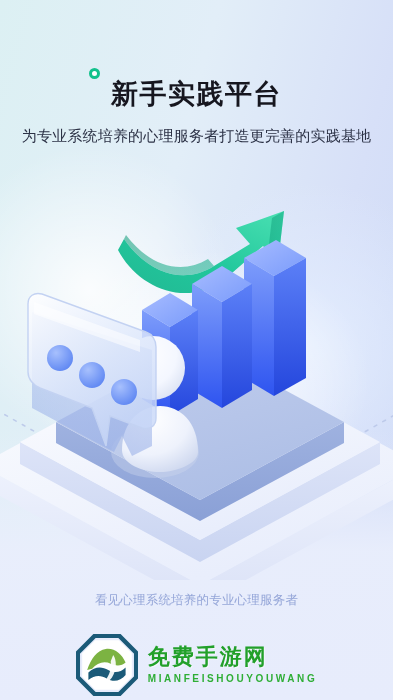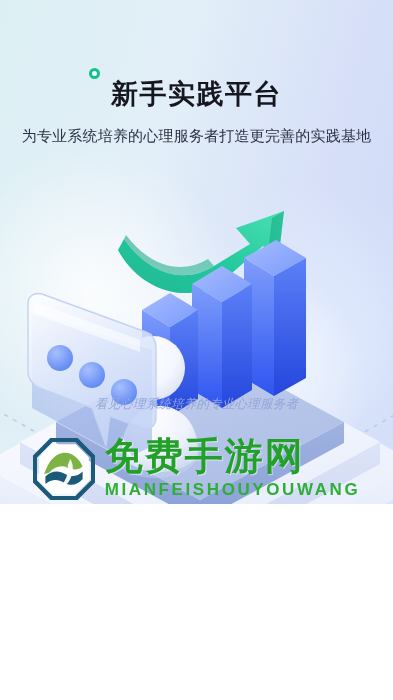--- a/index.html
+++ b/index.html
@@ -6,21 +6,21 @@
     margin: 0;
     padding: 0;
     background: #ffffff;
   }
   body {
     font-family: "Liberation Sans", "DejaVu Sans", sans-serif;
   }
   .screen {
     position: relative;
     width: 393px;
-    height: 504px;
+    height: 700px;
     overflow: hidden;
     background: linear-gradient(105deg, #dcf0f3 0%, #e2eef8 38%, #d7e0f8 70%, #ccd8f6 100%);
   }
   
   .wash-a {
     position: absolute;
     left: -60px; top: 140px;
     width: 300px; height: 300px;
     background: radial-gradient(circle at 50% 50%, rgba(255,255,255,0.85), rgba(255,255,255,0) 68%);
     pointer-events: none;
@@ -96,46 +96,45 @@
     bottom: 88px;
     text-align: center;
     z-index: 7;
   }
   .caption-line {
     font-size: 12.5px;
     color: #95a6d8;
     line-height: 1.75;
     letter-spacing: 0.2px;
     white-space: nowrap;
-    font-style: italic;
   }
 
   
   .watermark {
     position: absolute;
     left: 0; right: 0;
     bottom: 4px;
     display: flex;
     align-items: center;
     justify-content: center;
     gap: 10px;
     z-index: 9;
   }
   .wm-badge { width: 62px; height: 62px; flex: none; }
   .wm-text { display: flex; flex-direction: column; align-items: flex-start; }
   .wm-cn {
-    font-size: 38px;
+    font-size: 22px;
     font-weight: bold;
     color: #22a02a;
     line-height: 1;
     letter-spacing: 2px;
     text-shadow: 1px 1px 0 rgba(255,255,255,0.55);
   }
   .wm-en {
-    font-size: 17px;
+    font-size: 10px;
     font-weight: bold;
     color: #2fae36;
     letter-spacing: 2.6px;
     margin-top: 5px;
   }
 </style>
 </head>
 <body>
 
 <div class="screen">

